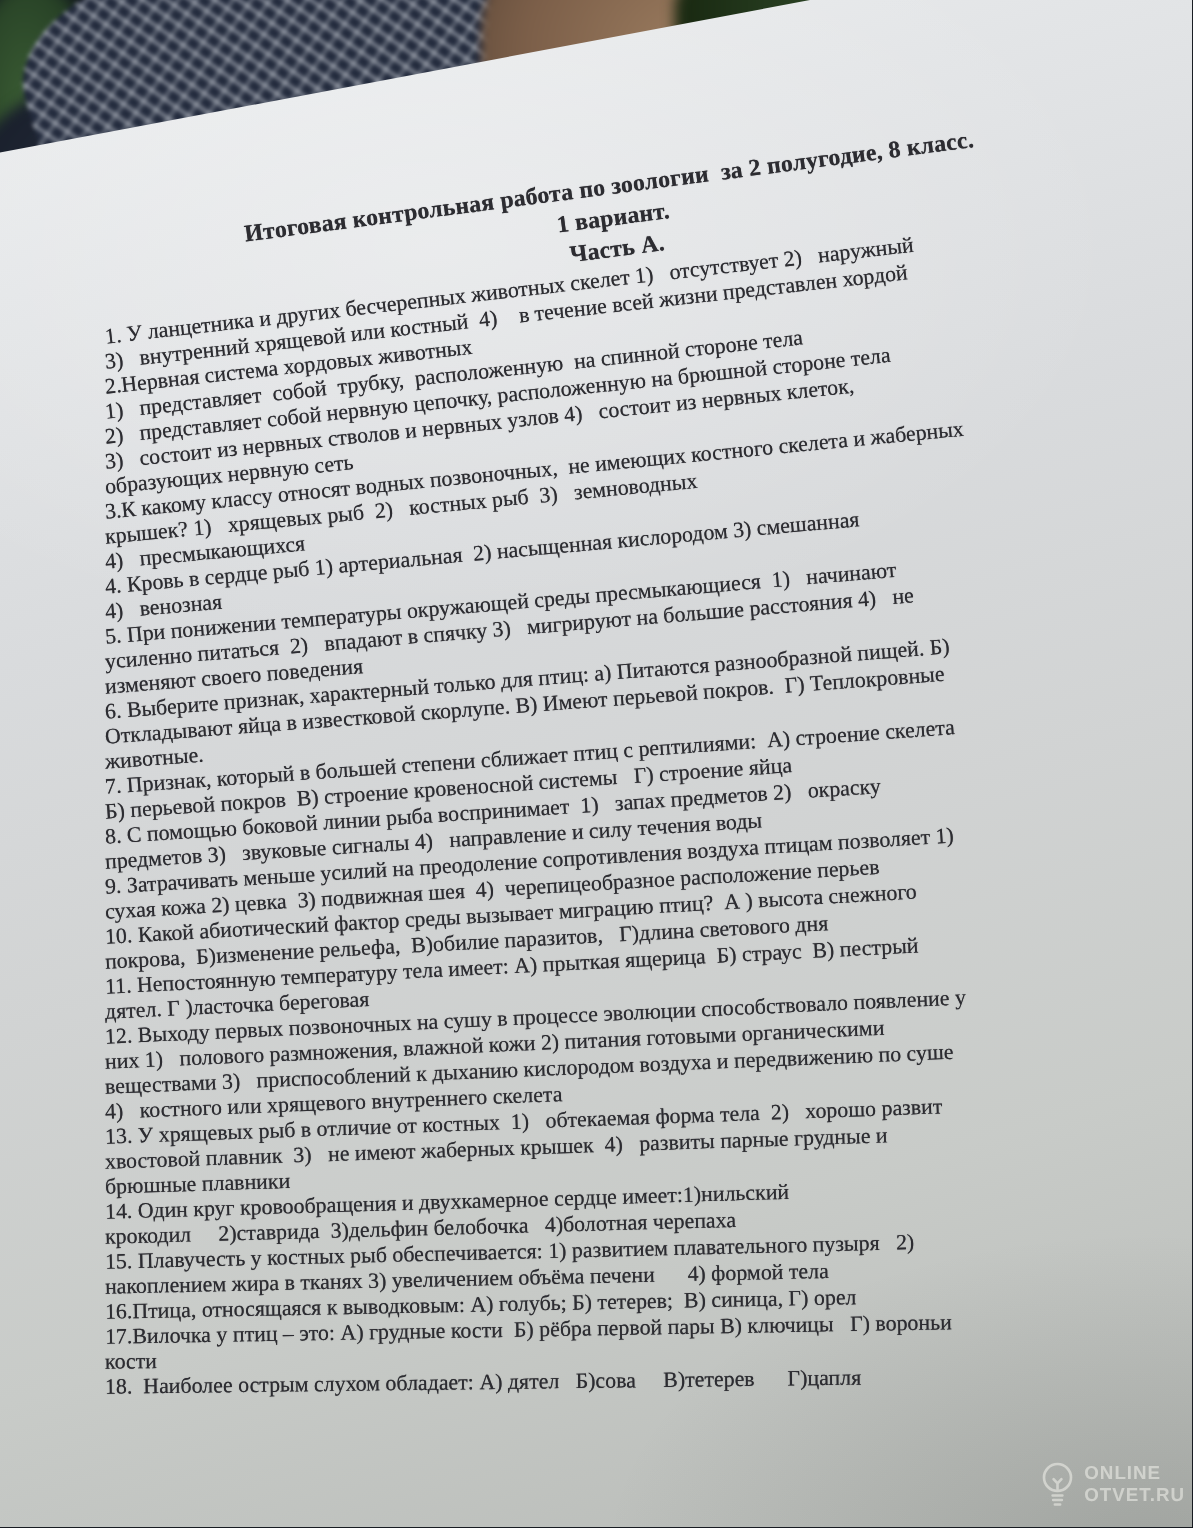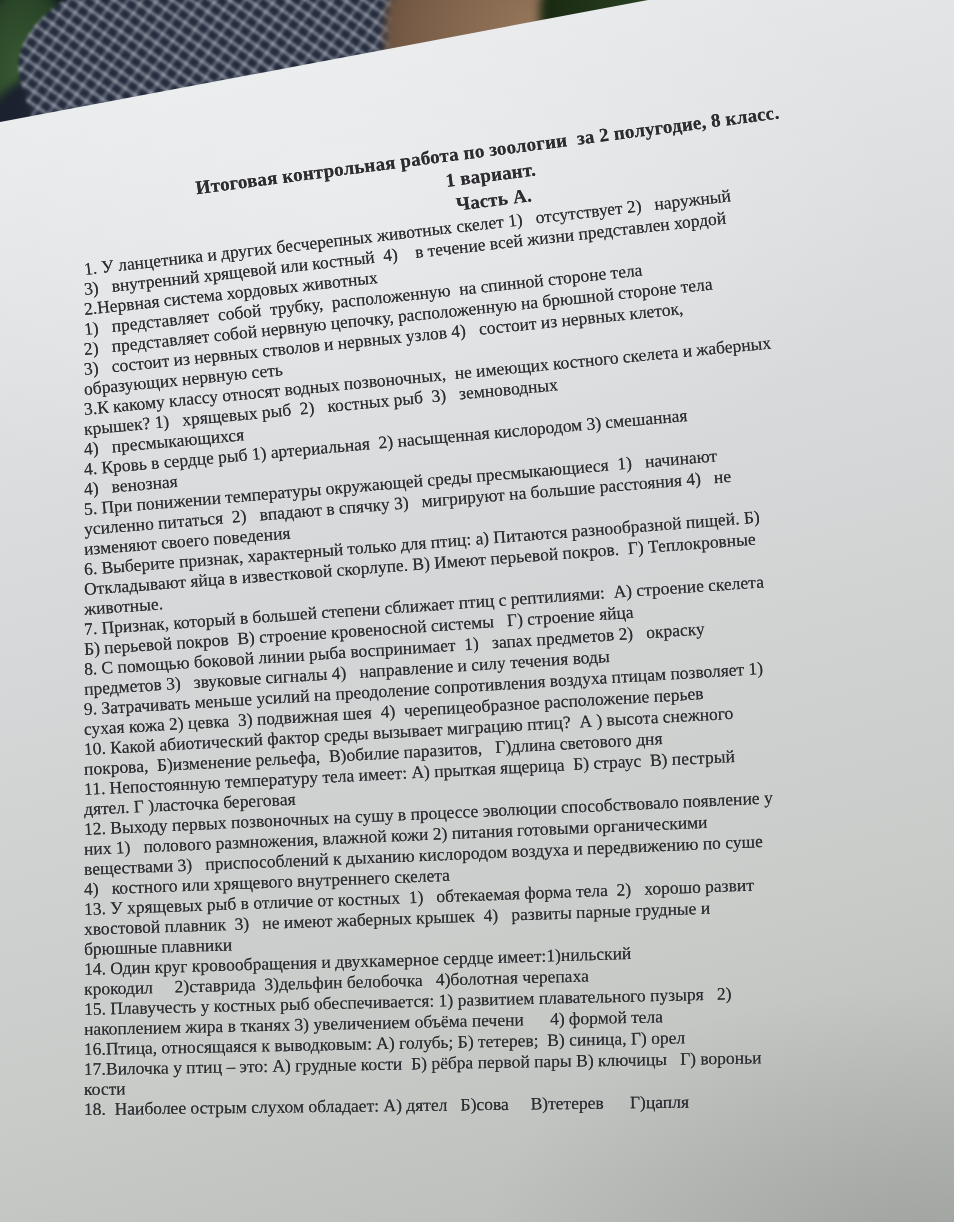--- a/index.html
+++ b/index.html
@@ -116,13 +116,24 @@
         <p style="transform: rotate(-1.53deg);">крокодил&nbsp;&nbsp;&nbsp;&nbsp;&nbsp;2)ставрида&nbsp; 3)дельфин белобочка&nbsp;&nbsp; 4)болотная черепаха</p>
         <p style="transform: rotate(-1.39deg);">15. Плавучесть у костных рыб обеспечивается: 1) развитием плавательного пузыря&nbsp;&nbsp; 2)</p>
         <p style="transform: rotate(-1.25deg);">накоплением жира в тканях 3) увеличением объёма печени&nbsp;&nbsp;&nbsp;&nbsp;&nbsp;&nbsp;4) формой тела</p>
         <p style="transform: rotate(-1.11deg);">16.Птица, относящаяся к выводковым: А) голубь; Б) тетерев;&nbsp; В) синица, Г) орел</p>
         <p style="transform: rotate(-0.98deg);">17.Вилочка у птиц – это: А) грудные кости&nbsp; Б) рёбра первой пары В) ключицы&nbsp;&nbsp; Г) вороньи</p>
         <p style="transform: rotate(-0.84deg);">кости</p>
         <p style="transform: rotate(-0.7deg);">18.&nbsp; Наиболее острым слухом обладает: А) дятел&nbsp;&nbsp; Б)сова&nbsp;&nbsp;&nbsp;&nbsp;&nbsp;В)тетерев&nbsp;&nbsp;&nbsp;&nbsp;&nbsp;&nbsp;Г)цапля</p>
       </div>
   </div>
 
+  <div class="watermark">
+    <svg class="bulb" viewBox="0 0 24 28" fill="none" stroke="currentColor" stroke-width="1.4" stroke-linecap="round">
+      <circle cx="12" cy="10" r="7.2"></circle>
+      <path d="M12 16.5v-3.4l-2.1-2.2M12 13.1l2.1-2.2"></path>
+      <path d="M9.4 19.6h5.2M9.7 22h4.6M10.6 24.4h2.8"></path>
+    </svg>
+    <div class="wm-text">
+      <div>ONLINE</div>
+      <div>OTVET.RU</div>
+    </div>
+  </div>
 </div>
 
 </body></html>

